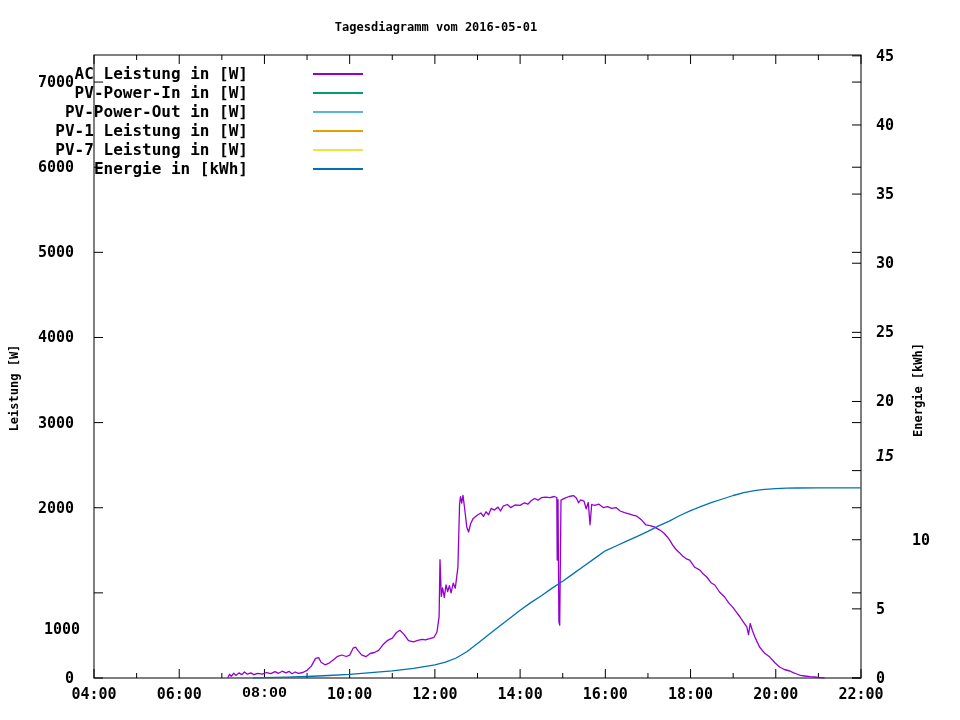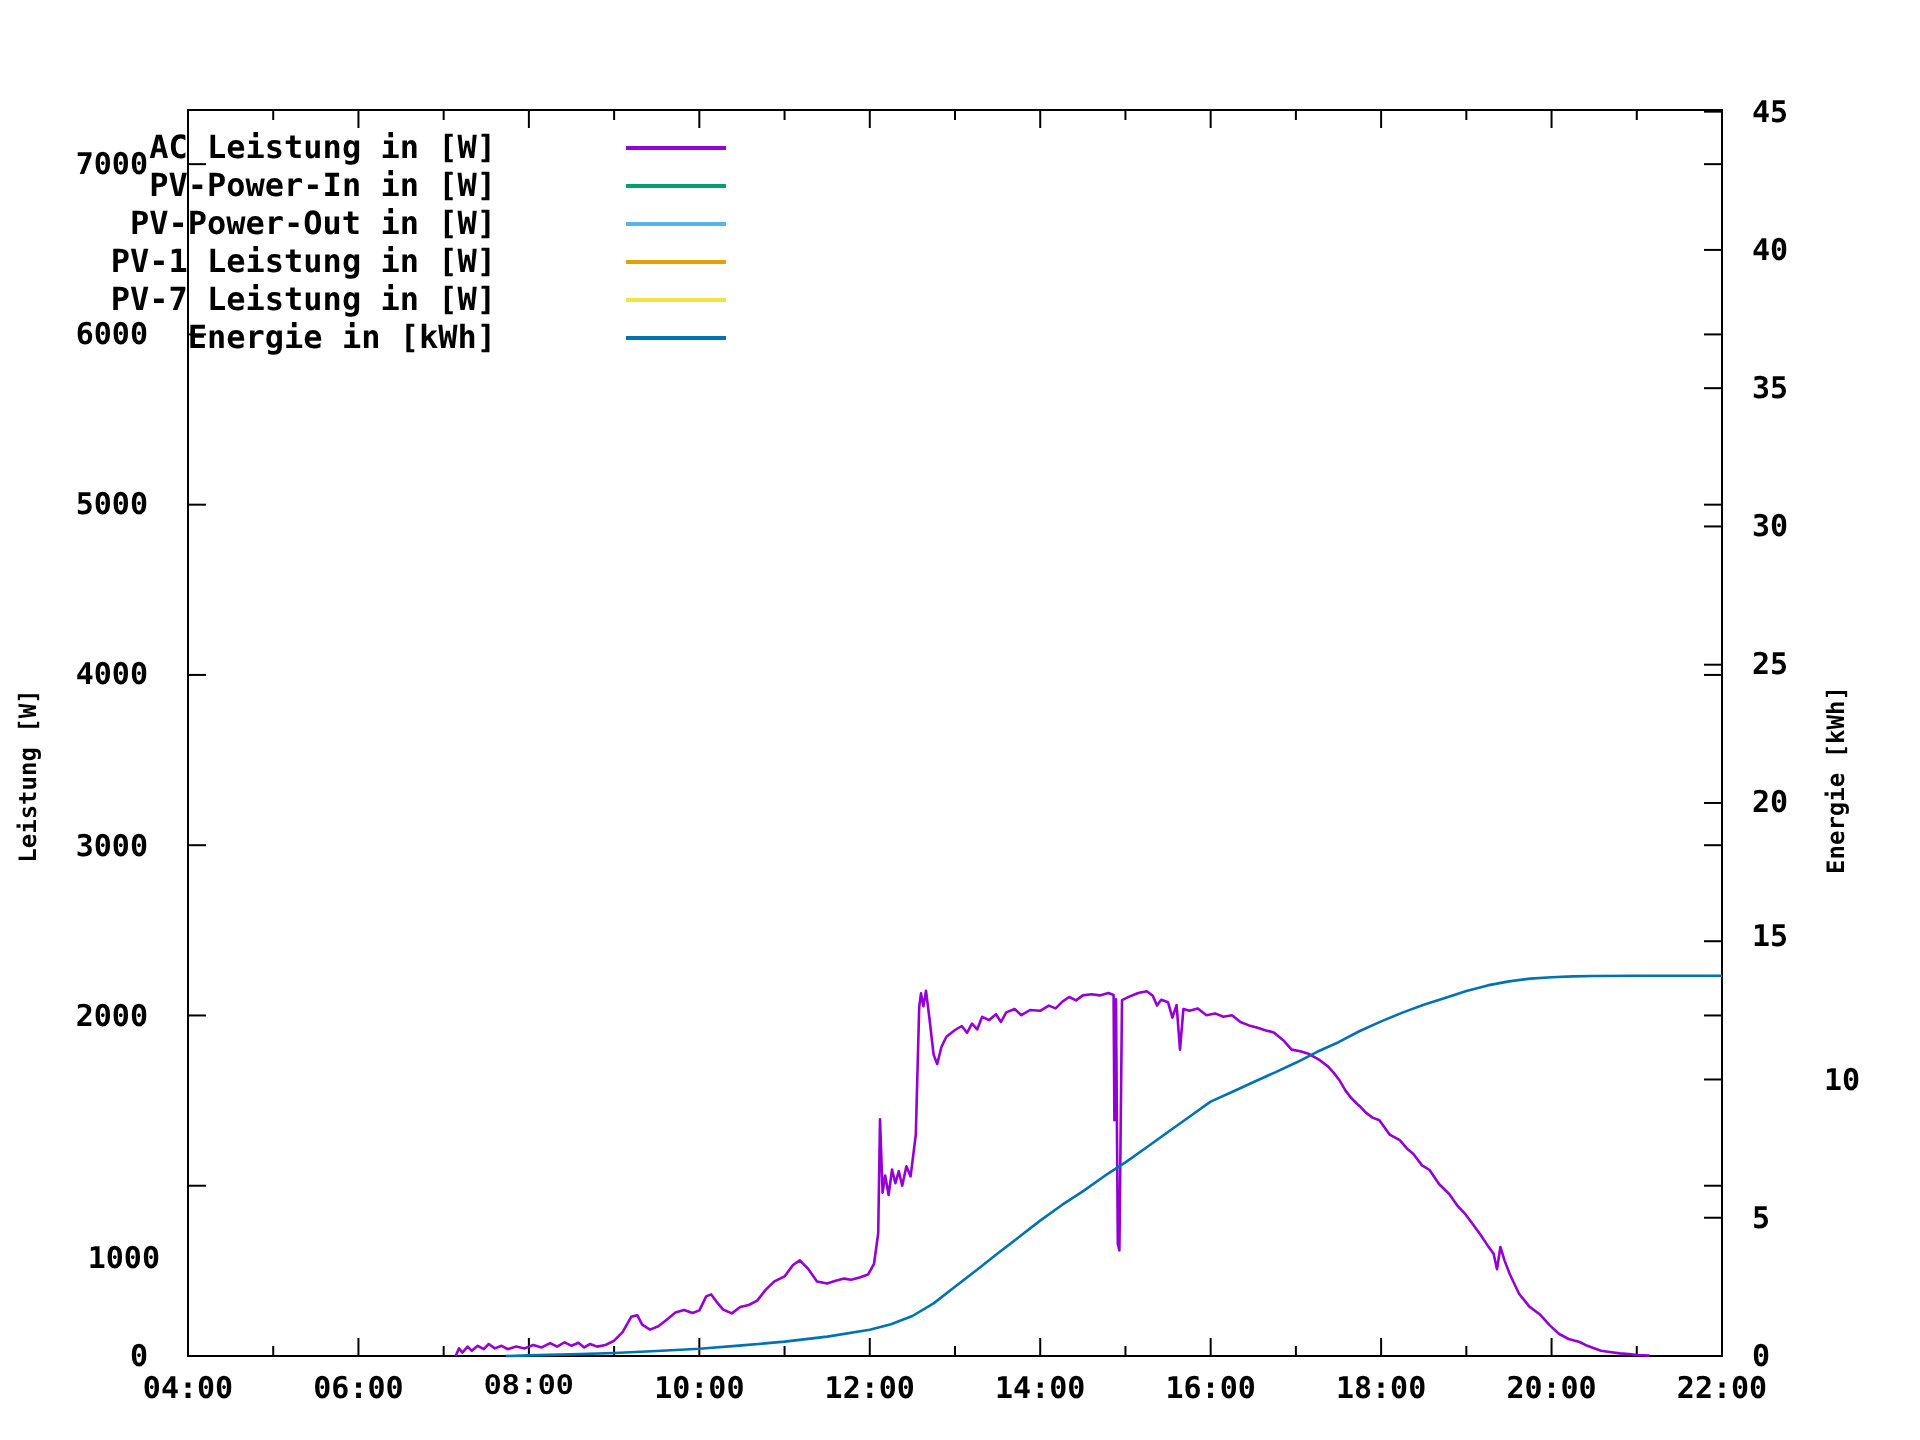--- a/index.html
+++ b/index.html
@@ -20,20 +20,21 @@
   .tick-label.y1{width:60px;text-align:right;}
   .tick-label.y2{width:40px;text-align:left;}
   .tick-label.x{width:60px;text-align:center;}
   svg{position:absolute;left:0;top:0;}
 </style>
 </head>
 <body>
 
 <div id="canvas">
 
+  <div id="chart-title" class="abs">Tagesdiagramm vom 2016-05-01</div>
 
   <div class="abs ylab-left">Leistung [W]</div>
   <div class="abs ylab-right">Energie [kWh]</div>
 
   <div>
     <div class="abs legend-label" style="top:66px;">AC Leistung in [W]</div>
     <div class="abs legend-line" style="top: 73px; background: rgb(148, 0, 211);"></div>
     <div class="abs legend-label" style="top:85px;">PV-Power-In in [W]</div>
     <div class="abs legend-line" style="top: 92px; background: rgb(0, 158, 115);"></div>
     <div class="abs legend-label" style="top:104px;">PV-Power-Out in [W]</div>
@@ -131,21 +132,21 @@
       <div class="tick-label y1" style="left: 20px; top: 584.867px; margin-top: 36px;">1000</div>
       <div class="tick-label y1" style="left: 14px; top: 499.735px;">2000</div>
       <div class="tick-label y1" style="left: 14px; top: 414.602px;">3000</div>
       <div class="tick-label y1" style="left: 14px; top: 329.47px;">4000</div>
       <div class="tick-label y1" style="left: 14px; top: 244.337px;">5000</div>
       <div class="tick-label y1" style="left: 14px; top: 159.205px;">6000</div>
       <div class="tick-label y1" style="left: 14px; top: 74.0722px;">7000</div>
       <div class="tick-label y2" style="left: 876px; top: 670px;">0</div>
       <div class="tick-label y2" style="left: 876px; top: 600.87px;">5</div>
       <div class="tick-label y2" style="left: 912px; top: 531.74px;">10</div>
-      <div class="tick-label y2" style="left: 876px; top: 460px;">15</div>
+      <div class="tick-label y2" style="left: 876px; top: 448px; font-style: italic;">15</div>
       <div class="tick-label y2" style="left: 876px; top: 393.48px;">20</div>
       <div class="tick-label y2" style="left: 876px; top: 324.35px;">25</div>
       <div class="tick-label y2" style="left: 876px; top: 255.22px;">30</div>
       <div class="tick-label y2" style="left: 876px; top: 186.09px;">35</div>
       <div class="tick-label y2" style="left: 876px; top: 116.96px;">40</div>
       <div class="tick-label y2" style="left: 876px; top: 47.8296px;">45</div>
     </div>
 
 </div>
 

